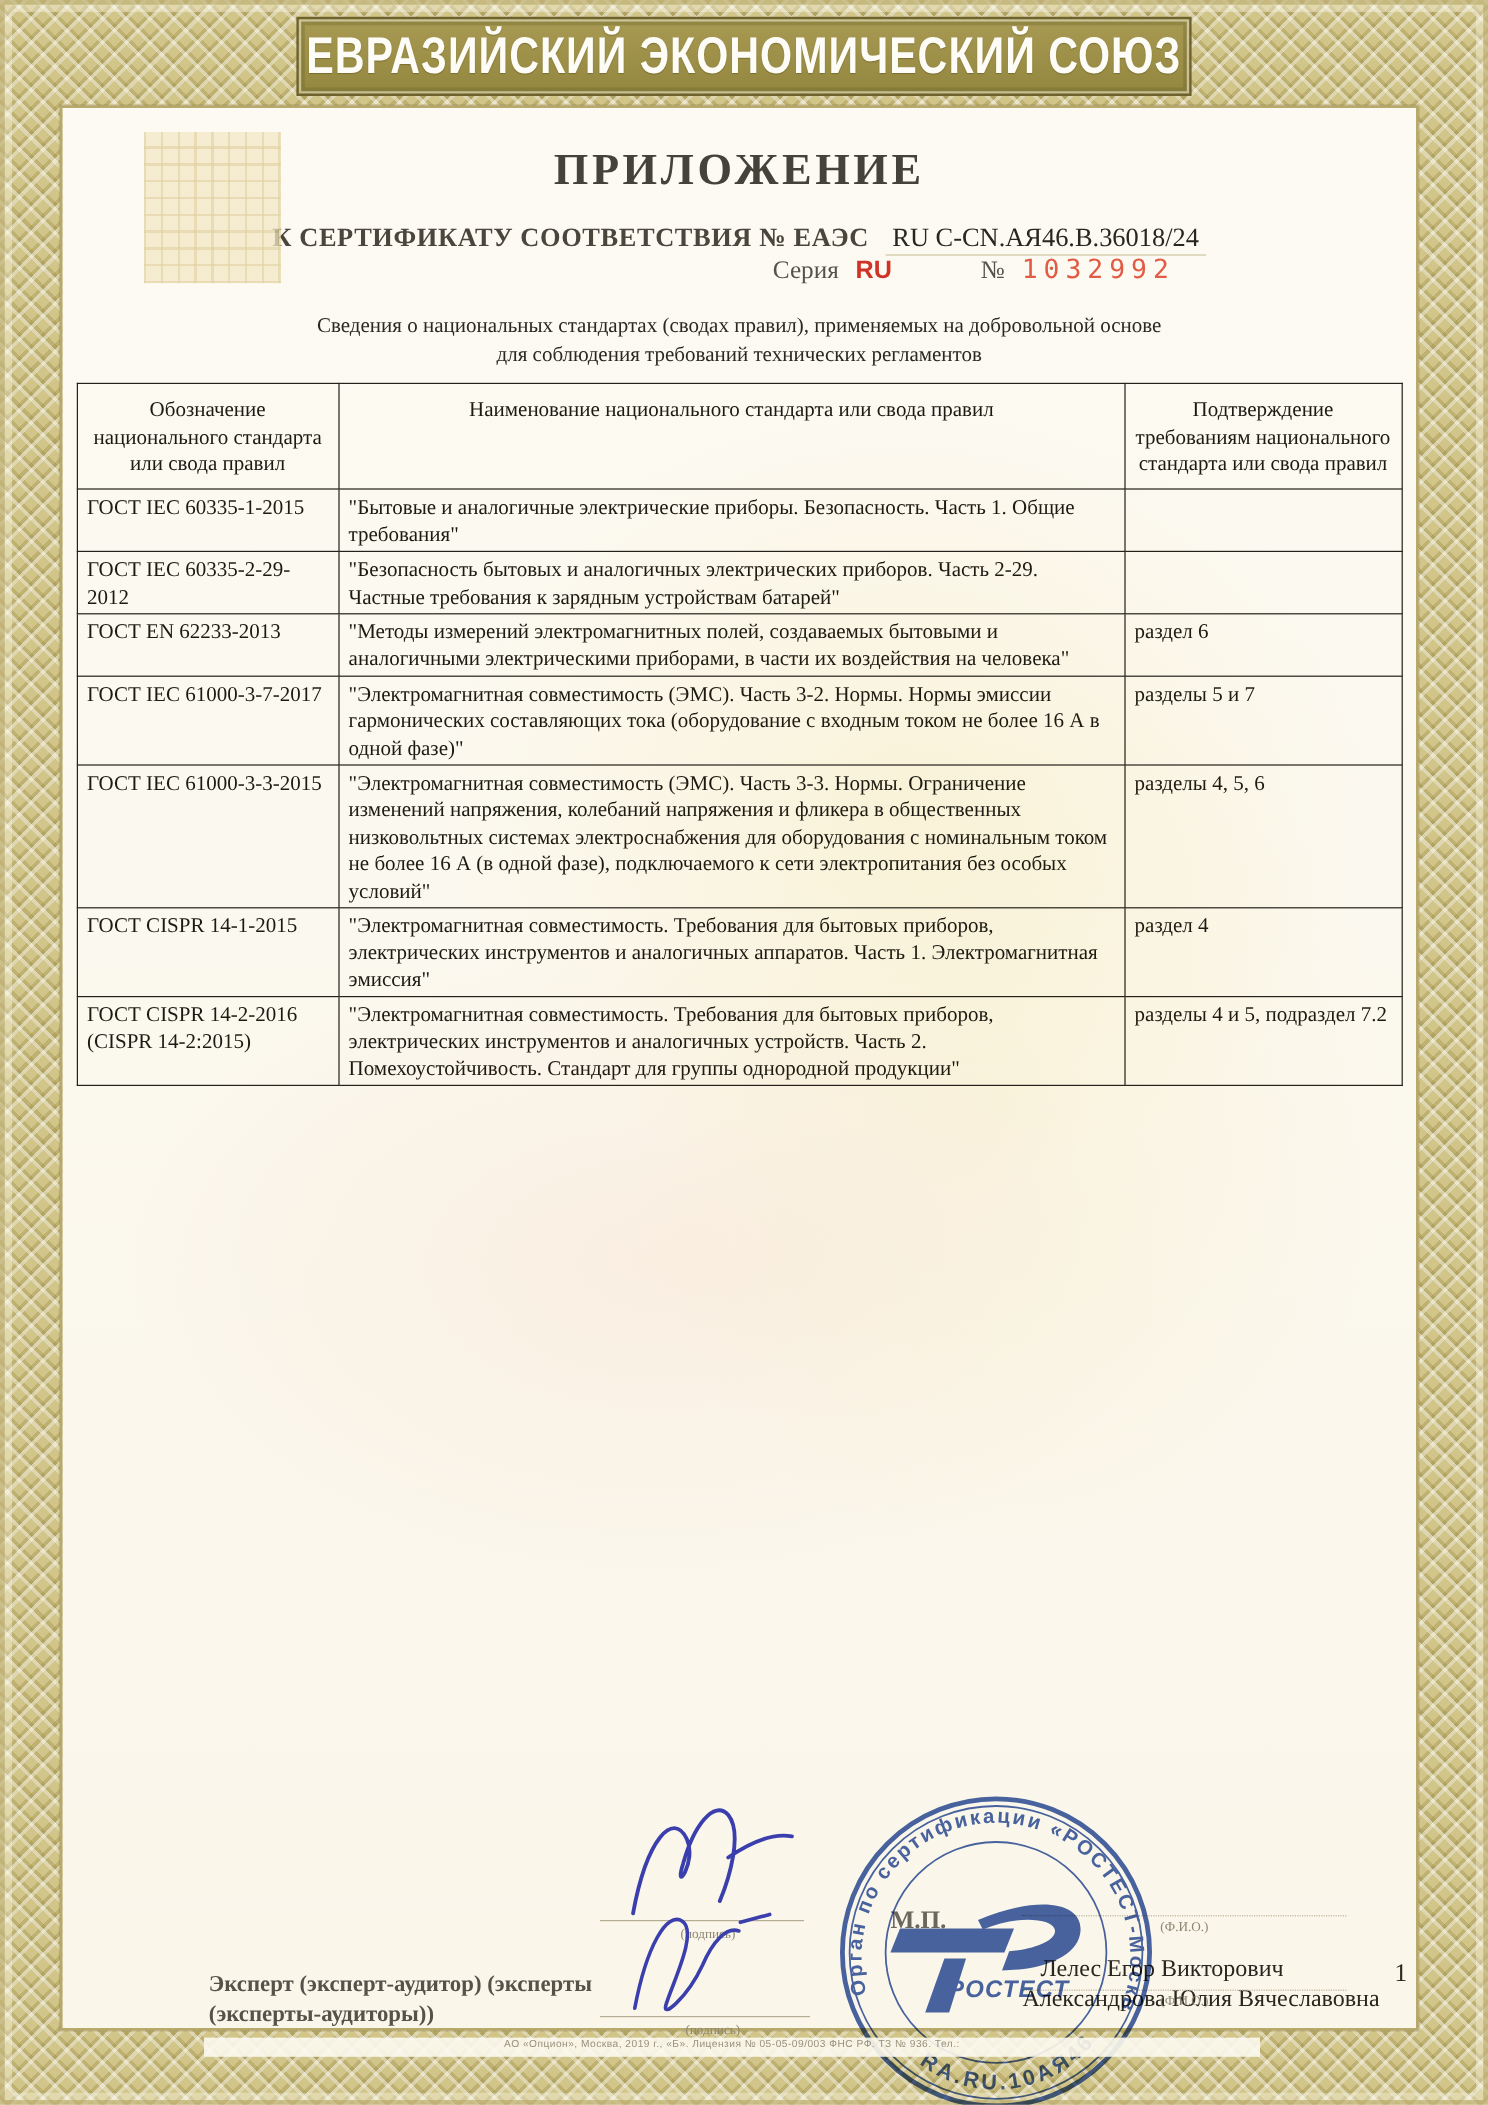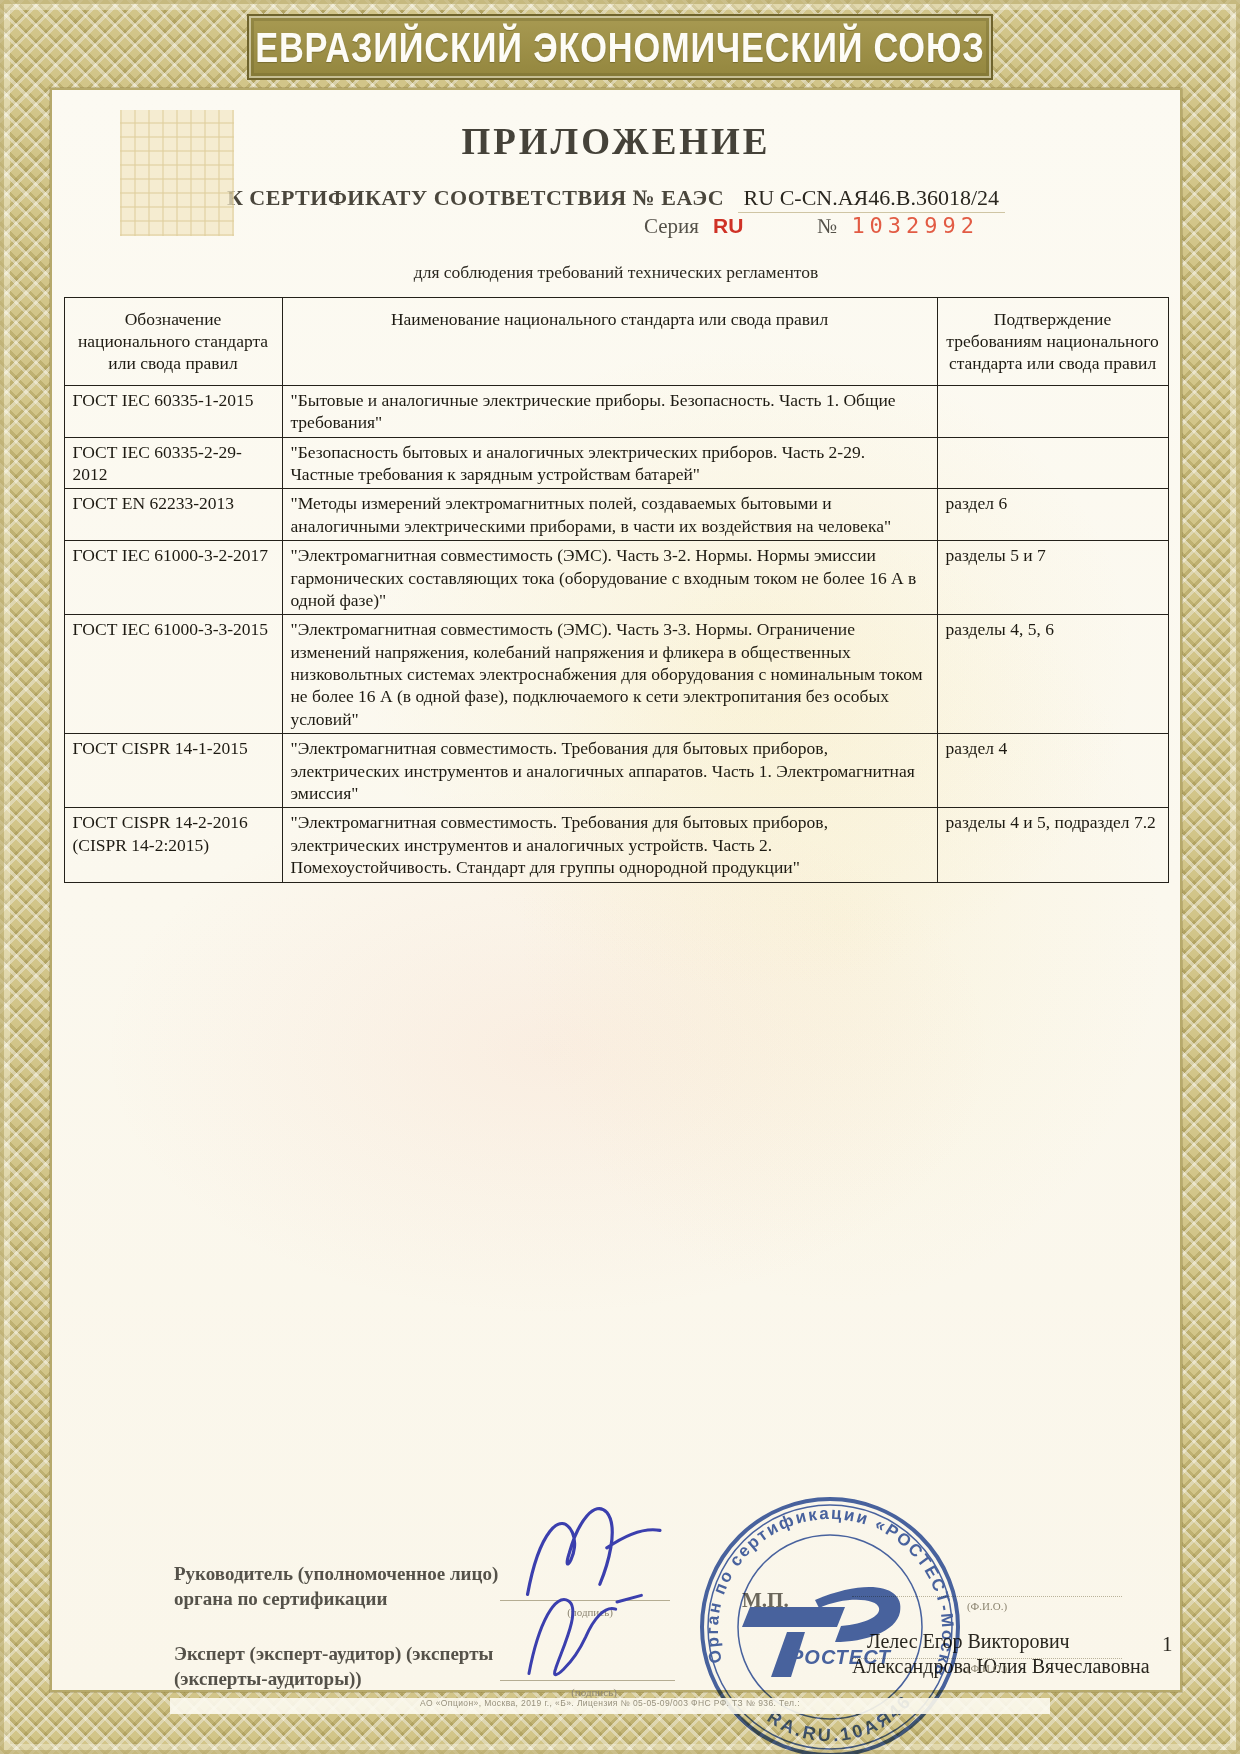--- a/index.html
+++ b/index.html
@@ -124,20 +124,21 @@
   </div>
 
   <div class="series-line">
     <span>Серия</span>
     <span class="series-value">RU</span>
     <span class="number-sign">№</span>
     <span class="form-number">1032992</span>
   </div>
 
   <div class="intro">
+    <div>Сведения о национальных стандартах (сводах правил), применяемых на добровольной основе</div>
     <div>для соблюдения требований технических регламентов</div>
   </div>
 
   <table class="standards">
     <colgroup>
         <col class="c1">
         <col class="c2">
         <col class="c3">
       </colgroup>
     <thead>
@@ -157,21 +158,21 @@
         <td>ГОСТ IEC 60335-2-29-2012</td>
         <td>"Безопасность бытовых и аналогичных электрических приборов. Часть 2-29. Частные требования к зарядным устройствам батарей"</td>
         <td></td>
       </tr>
       <tr>
         <td>ГОСТ EN 62233-2013</td>
         <td>"Методы измерений электромагнитных полей, создаваемых бытовыми и аналогичными электрическими приборами, в части их воздействия на человека"</td>
         <td>раздел 6</td>
       </tr>
       <tr>
-        <td>ГОСТ IEC 61000-3-2-2017</td>
+        <td>ГОСТ IEC 61000-3-7-2017</td>
         <td>"Электромагнитная совместимость (ЭМС). Часть 3-2. Нормы. Нормы эмиссии гармонических составляющих тока (оборудование с входным током не более 16 А в одной фазе)"</td>
         <td>разделы 5 и 7</td>
       </tr>
       <tr>
         <td>ГОСТ IEC 61000-3-3-2015</td>
         <td>"Электромагнитная совместимость (ЭМС). Часть 3-3. Нормы. Ограничение изменений напряжения, колебаний напряжения и фликера в общественных низковольтных системах электроснабжения для оборудования с номинальным током не более 16 А (в одной фазе), подключаемого к сети электропитания без особых условий"</td>
         <td>разделы 4, 5, 6</td>
       </tr>
       <tr>
         <td>ГОСТ CISPR 14-1-2015</td>
@@ -179,21 +180,20 @@
         <td>раздел 4</td>
       </tr>
       <tr>
         <td>ГОСТ CISPR 14-2-2016 (CISPR 14-2:2015)</td>
         <td>"Электромагнитная совместимость. Требования для бытовых приборов, электрических инструментов и аналогичных устройств. Часть 2. Помехоустойчивость. Стандарт для группы однородной продукции"</td>
         <td>разделы 4 и 5, подраздел 7.2</td>
       </tr>
     </tbody>
   </table>
 
-  <div class="abs sig-label" style="left:122px;top:1472px;width:350px;">Руководитель (уполномоченное лицо) органа по сертификации</div>
 
   <div class="abs sig-rule" style="left:448px;top:1492px;width:170px;height:18px;"></div>
   <div class="abs small-cap" style="left:478px;top:1514px;width:120px;">(подпись)</div>
 
   <div class="abs sig-label" style="left:122px;top:1552px;width:360px;">Эксперт (эксперт-аудитор) (эксперты (эксперты-аудиторы))</div>
 
   <div class="abs sig-rule" style="left:448px;top:1572px;width:175px;height:18px;"></div>
   <div class="abs small-cap" style="left:482px;top:1594px;width:120px;">(подпись)</div>
 
   <svg class="signature-ink" style="left:455px;top:1400px;transform:rotate(-8deg);" width="170" height="120" viewBox="0 0 170 120">

